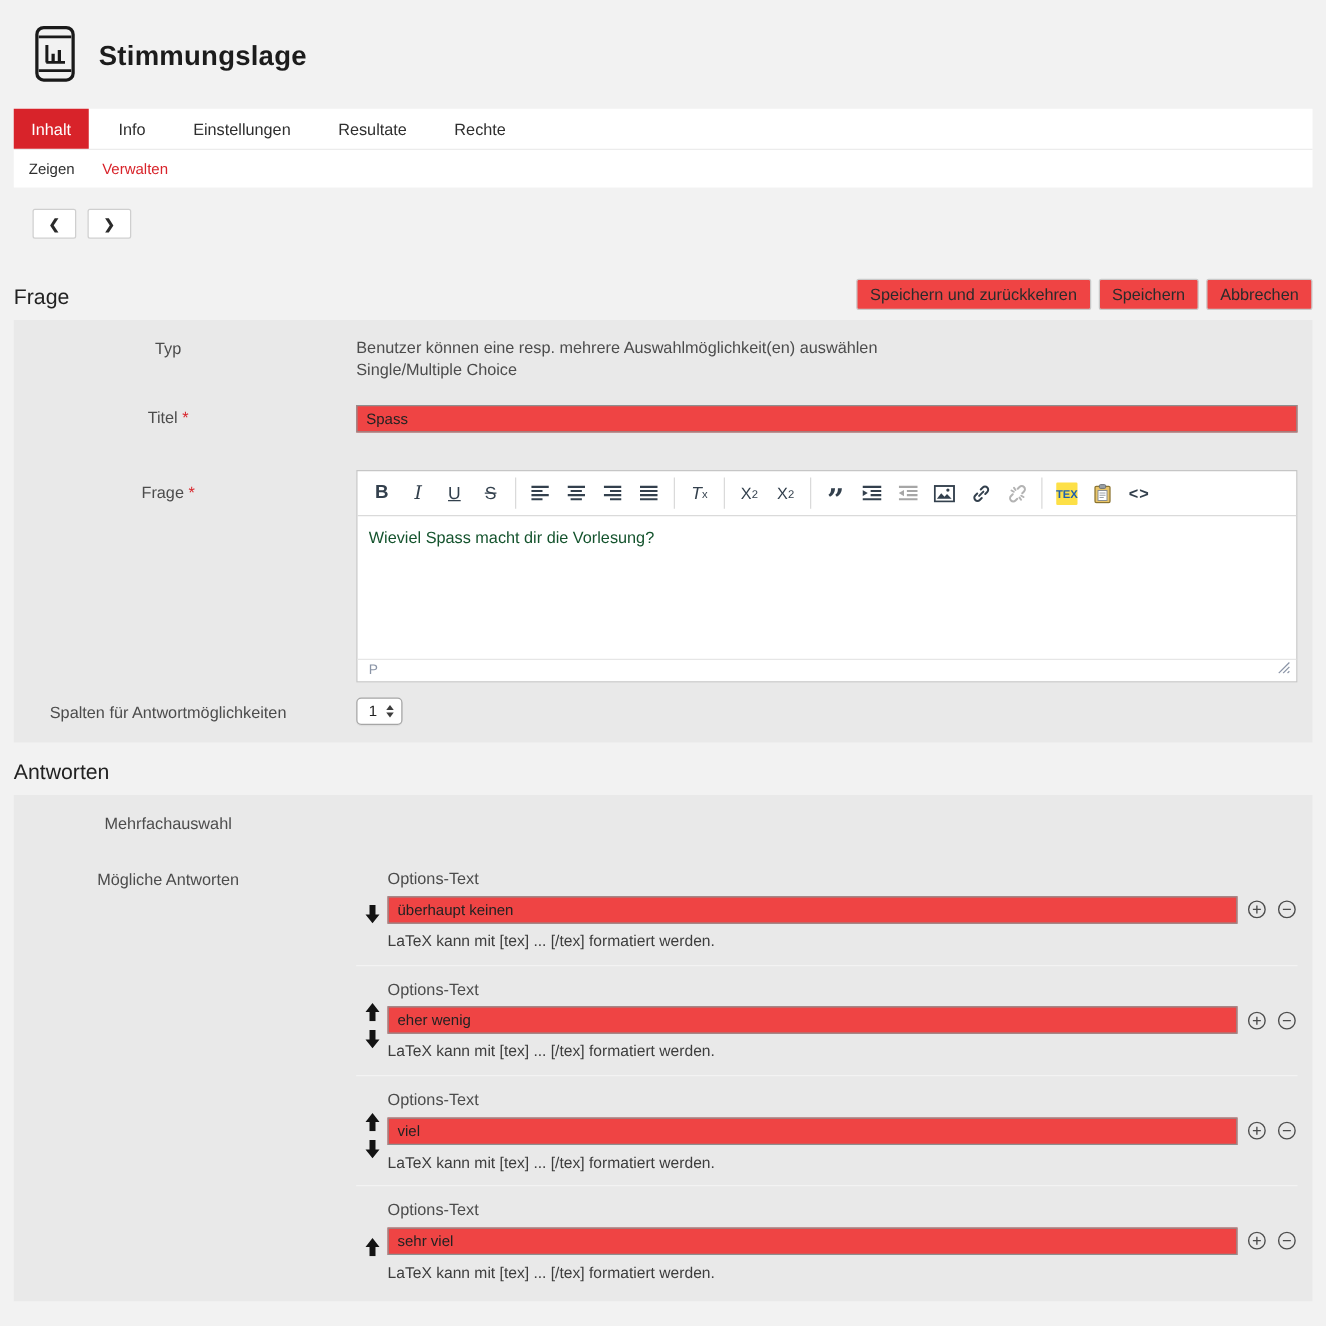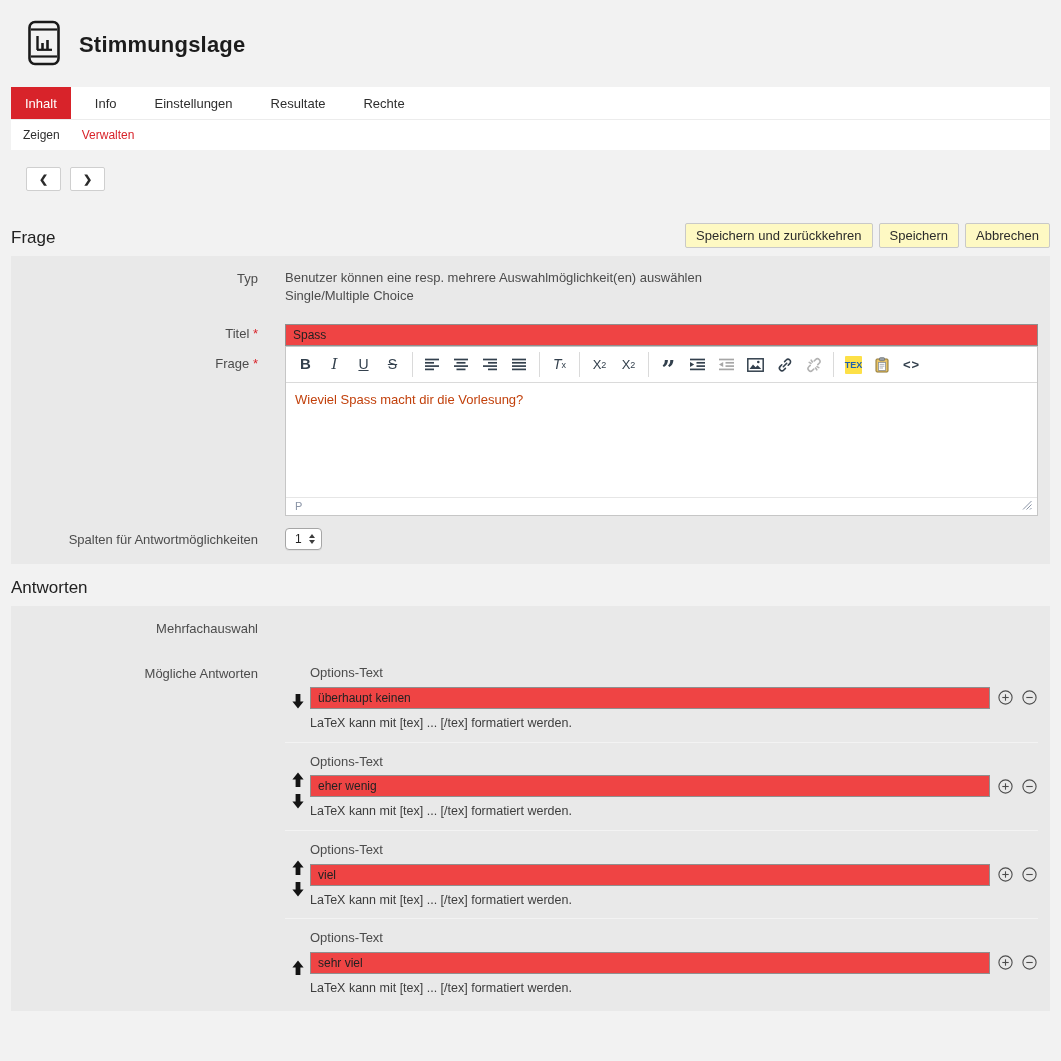--- a/index.html
+++ b/index.html
@@ -28,49 +28,49 @@
 
   
   .pager { display:flex; gap:9px; margin:17px 0 0 26px; }
   .pbtn { width:35px; height:24px; background:#fff; border:1px solid #cfcfcf; border-radius:2px;
           display:flex; align-items:center; justify-content:center; font-size:11px; font-weight:700; color:#2b2b2b; cursor:pointer; padding:0; }
 
   
   .sect-head { display:flex; justify-content:space-between; align-items:flex-end; margin:32px 11px 8px 11px; }
   .sect-head h2, .ans-head { margin:0; font-size:17px; font-weight:400; color:#222; }
   .btn-row { display:flex; gap:6px; }
-  .btn { background:#fef9c3; border:1px solid #c9c9c9; border-radius:2px; padding:4px 10px; font-size:13px; color:#2b2b2b; cursor:pointer; font-family:inherit; }
+  .btn { background:#ef4444; border:1px solid #c9c9c9; border-radius:2px; padding:4px 10px; font-size:13px; color:#2b2b2b; cursor:pointer; font-family:inherit; }
 
   
   .panel { margin:0 11px; background:#e9e9e9; padding:13px 12px 14px 0; }
   .frow { display:grid; grid-template-columns:247px 1fr; column-gap:27px; align-items:start; }
-  .flabel { text-align:right; color:#4c4c4c; padding-top:2px; line-height:1.3; }
+  .flabel { text-align:center; color:#4c4c4c; padding-top:2px; line-height:1.3; }
   .fvalue { line-height:1.35; color:#4c4c4c; }
-  .mb20 { margin-bottom:20px; } .mb15 { margin-bottom:0; } .mb12 { margin-bottom:12px; }
+  .mb20 { margin-bottom:20px; } .mb15 { margin-bottom:30px; } .mb12 { margin-bottom:12px; }
 
   .tinput { width:100%; height:22px; background:#ef4444; border:1px solid #8f8f8f; padding:2px 7px; font-size:12px; color:#222; font-family:inherit; }
 
   
   .editor { background:#fff; border:1px solid #c6c6c6; }
   .toolbar { display:flex; align-items:stretch; height:36px; border-bottom:1px solid #dadada; padding:0 5px; }
   .tbtn { min-width:29px; display:flex; align-items:center; justify-content:center; color:#33404d; cursor:pointer; font-size:14px; }
   .tsep { width:1px; background:#dadada; margin:5px 5px; }
   .tb-b { font-weight:700; font-size:15px; }
   .tb-i { font-family:"DejaVu Serif",serif; font-style:italic; font-size:15px; }
   .tb-u { text-decoration:underline; font-size:14px; }
   .tb-s { text-decoration:line-through; font-size:14px; }
   .tb-tx { font-style:italic; font-size:14px; }
   .tb-tx .sub { font-size:9px; font-style:normal; vertical-align:-3px; }
   .tb-x { font-size:13px; }
   .tb-x .sb { font-size:9px; vertical-align:-4px; }
   .tb-x .sp { font-size:9px; vertical-align:5px; }
   .tb-q { font-family:"DejaVu Serif",serif; font-weight:700; font-size:24px; line-height:10px; padding-top:10px; }
   .tb-tex { background:#fde047; color:#1d5fae; font-weight:700; font-size:9px; padding:3px 0; letter-spacing:0; border-radius:1px; }
   .tb-code { font-weight:700; font-size:13px; letter-spacing:1px; }
-  .ed-body { height:114px; padding:8px 9px; font-size:13px; color:#c2410c; }
+  .ed-body { height:114px; padding:8px 9px; font-size:13px; color:#14532d; }
   .ed-status { height:18px; border-top:1px solid #e6e6e6; display:flex; justify-content:space-between; align-items:center; padding:0 5px 0 9px; font-size:11px; color:#8a94a6; }
 
   
   .select { display:inline-flex; align-items:center; gap:7px; background:#fff; border:1px solid #a6a6a6; border-radius:4px; padding:2px 6px 2px 9px; font-size:12px; color:#222; cursor:pointer; box-shadow:0 1px 0 rgba(0,0,0,.05); }
   .spin { display:flex; flex-direction:column; gap:2px; }
   .spin i { width:0; height:0; border-left:3.5px solid transparent; border-right:3.5px solid transparent; display:block; }
   .spin .up { border-bottom:4px solid #3d3d3d; }
   .spin .dn { border-top:4px solid #3d3d3d; }
 
   .ans-head { margin:14px 11px 8px 11px; }

